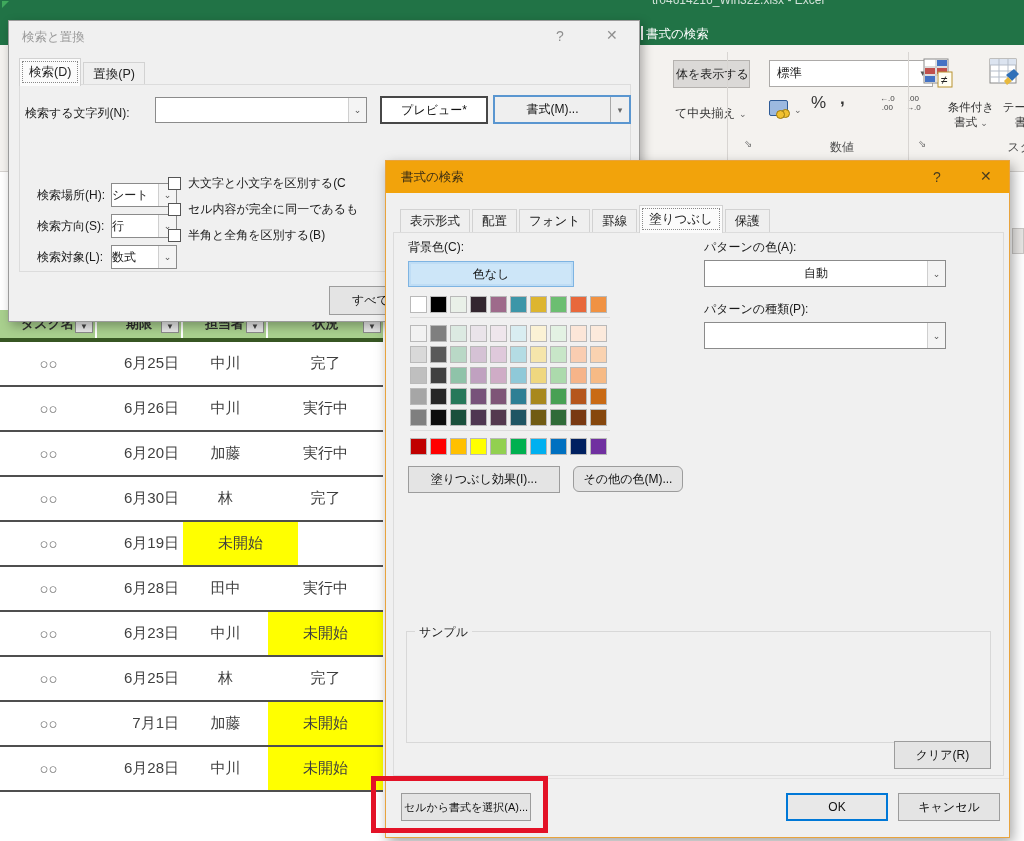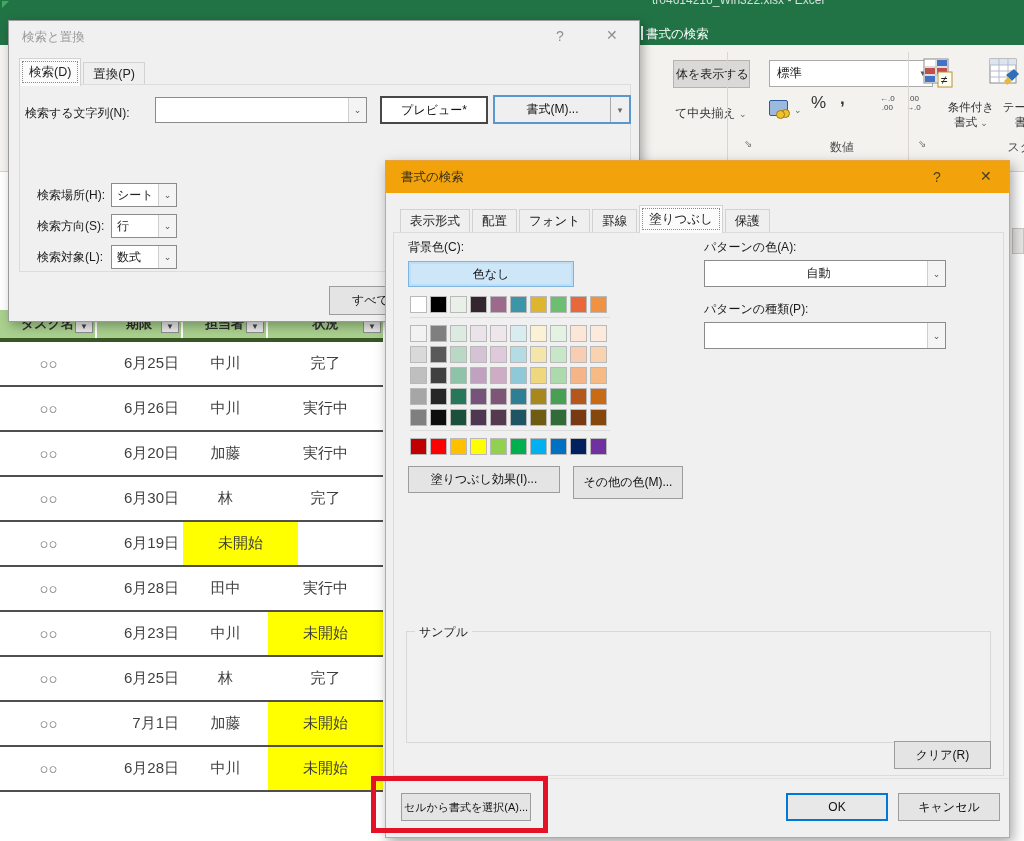--- a/index.html
+++ b/index.html
@@ -57,21 +57,21 @@
   .td-due { width:86px; justify-content:flex-end; padding-right:4px; }
   .td-owner { width:85px; }
   .td-status { width:115px; }
   .td-status.hl { background:#ffff00; }
 
   
   .dlg { position:absolute; background:#f0f0f0; }
   .btn { position:absolute; background:#e4e4e4; border:1px solid #9c9c9c; font-size:12px; color:#111;
          display:flex; align-items:center; justify-content:center; white-space:nowrap; }
   .combo { position:absolute; background:#fff; border:1px solid #8b8b8b; display:flex; align-items:center; }
-  .combo-val { flex:1; font-size:12px; color:#222; padding-left:5px; white-space:nowrap; overflow:hidden; }
+  .combo-val { flex:1; font-size:12px; color:#222; white-space:nowrap; overflow:hidden; }
   .chevseg { width:18px; align-self:stretch; border-left:1px solid #cfcfcf; background:#f4f4f4;
              display:flex; align-items:center; justify-content:center; }
   .chevseg .chev { font-size:9px; color:#555; }
   .dlg-tabs { position:absolute; display:flex; align-items:flex-end; }
   .dlg-tab { border:1px solid #d2d2d2; border-bottom:none; background:#efefef; height:24px; line-height:23px;
              padding:0 9px; margin-right:2px; font-size:12.5px; color:#222; position:relative; }
   .dlg-tab.active { background:#fbfbfb; height:28px; line-height:27px; z-index:3;
                     outline:1px dotted #888; outline-offset:-4px; }
   .page { position:absolute; border:1px solid #dcdcdc; background:#f0f0f0; }
   .dlg-x { position:absolute; font-size:14px; color:#8f8f8f; }
@@ -332,20 +332,34 @@
         <div class="fr-field">
           <span class="fr-flabel">検索対象(L):</span>
           <div class="combo sm">
             <span class="combo-val">数式</span>
             <span class="chevseg">
               <span class="chev">⌄</span>
             </span>
           </div>
         </div>
       </div>
+    <div class="fr-checks" id="fr-checks">
+        <div class="fr-check">
+          <span class="cbox"></span>
+          <span class="cb-label">大文字と小文字を区別する(C</span>
+        </div>
+        <div class="fr-check">
+          <span class="cbox"></span>
+          <span class="cb-label">セル内容が完全に同一であるも</span>
+        </div>
+        <div class="fr-check">
+          <span class="cbox"></span>
+          <span class="cb-label">半角と全角を区別する(B)</span>
+        </div>
+      </div>
 
     <div class="btn" style="left:320px; top:265px; width:118px; height:29px;">すべて検索(I)</div>
   </div>
 
   <div class="dlg fmt">
     <div class="fmt-titlebar"></div>
     <div class="fmt-title">書式の検索</div>
     <div class="dlg-x" style="left:547px; top:8px;">?</div>
     <div class="dlg-x" style="left:594px; top:7px;">✕</div>
     <div class="dlg-tabs" id="fmt-tabs" style="left:14px; top:44px;">
@@ -443,21 +457,21 @@
           <div class="swatch" style="background: rgb(146, 208, 80);"></div>
           <div class="swatch" style="background: rgb(0, 176, 80);"></div>
           <div class="swatch" style="background: rgb(0, 176, 240);"></div>
           <div class="swatch" style="background: rgb(0, 112, 192);"></div>
           <div class="swatch" style="background: rgb(0, 32, 96);"></div>
           <div class="swatch" style="background: rgb(112, 48, 160);"></div>
         </div>
       </div>
 
     <div class="btn" style="left:22px; top:305px; width:152px; height:27px;">塗りつぶし効果(I)...</div>
-    <div class="btn" style="left:187px; top:305px; width:110px; height:33px;">その他の色(M)...</div>
+    <div class="btn" style="left:187px; top:305px; width:110px; height:26px;border-radius:6px;">その他の色(M)...</div>
 
     <div class="fmt-label" style="left:318px; top:78px;">パターンの色(A):</div>
     <div class="combo" style="left:318px; top:99px; width:242px; height:27px;">
       <span class="combo-val" style="text-align:center;">自動</span>
       <span class="chevseg">
           <span class="chev">⌄</span>
         </span>
     </div>
     <div class="fmt-label" style="left:318px; top:140px;">パターンの種類(P):</div>
     <div class="combo" style="left:318px; top:161px; width:242px; height:27px;">

